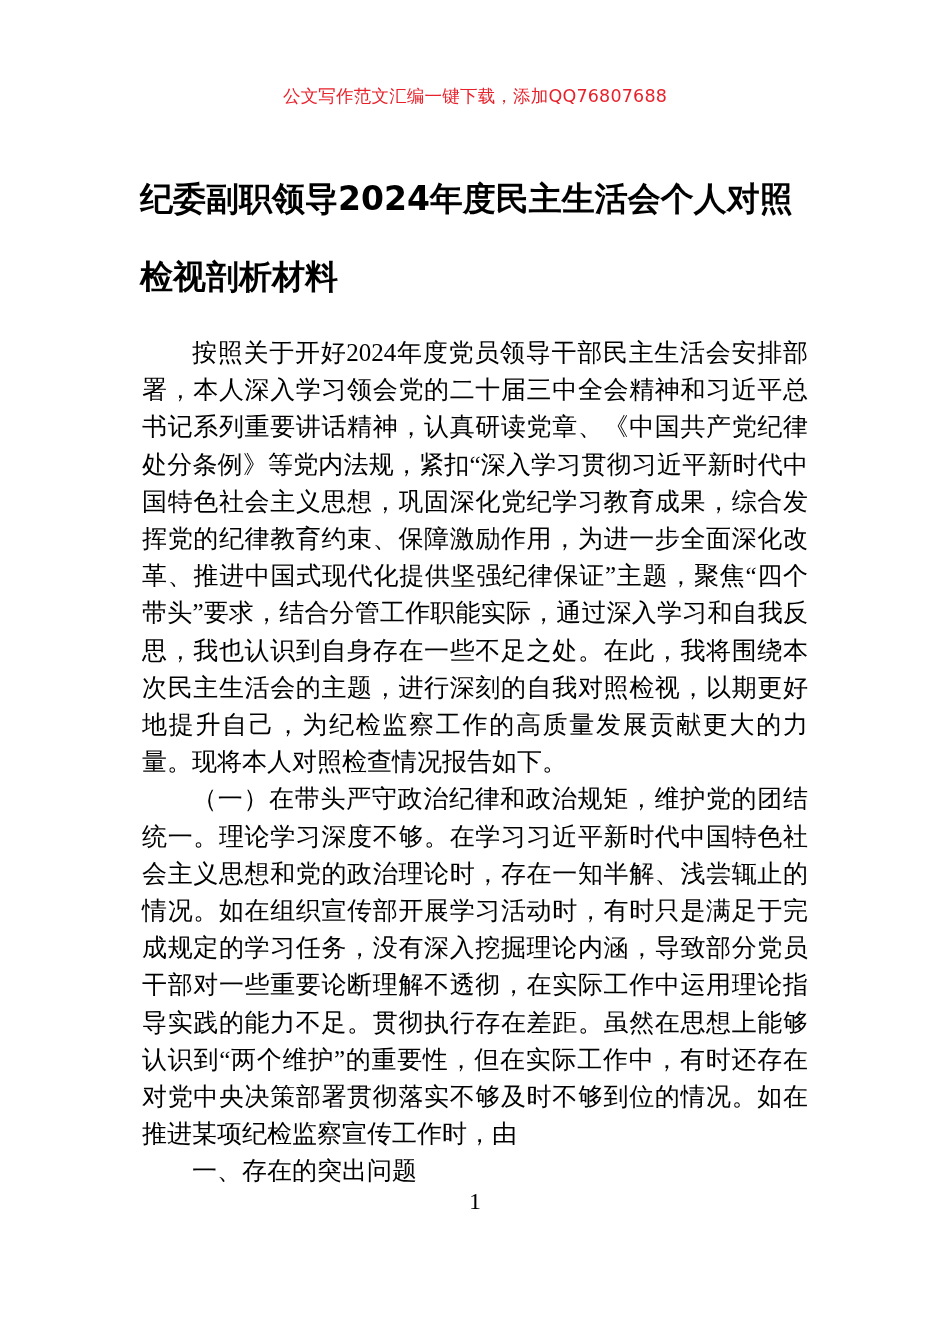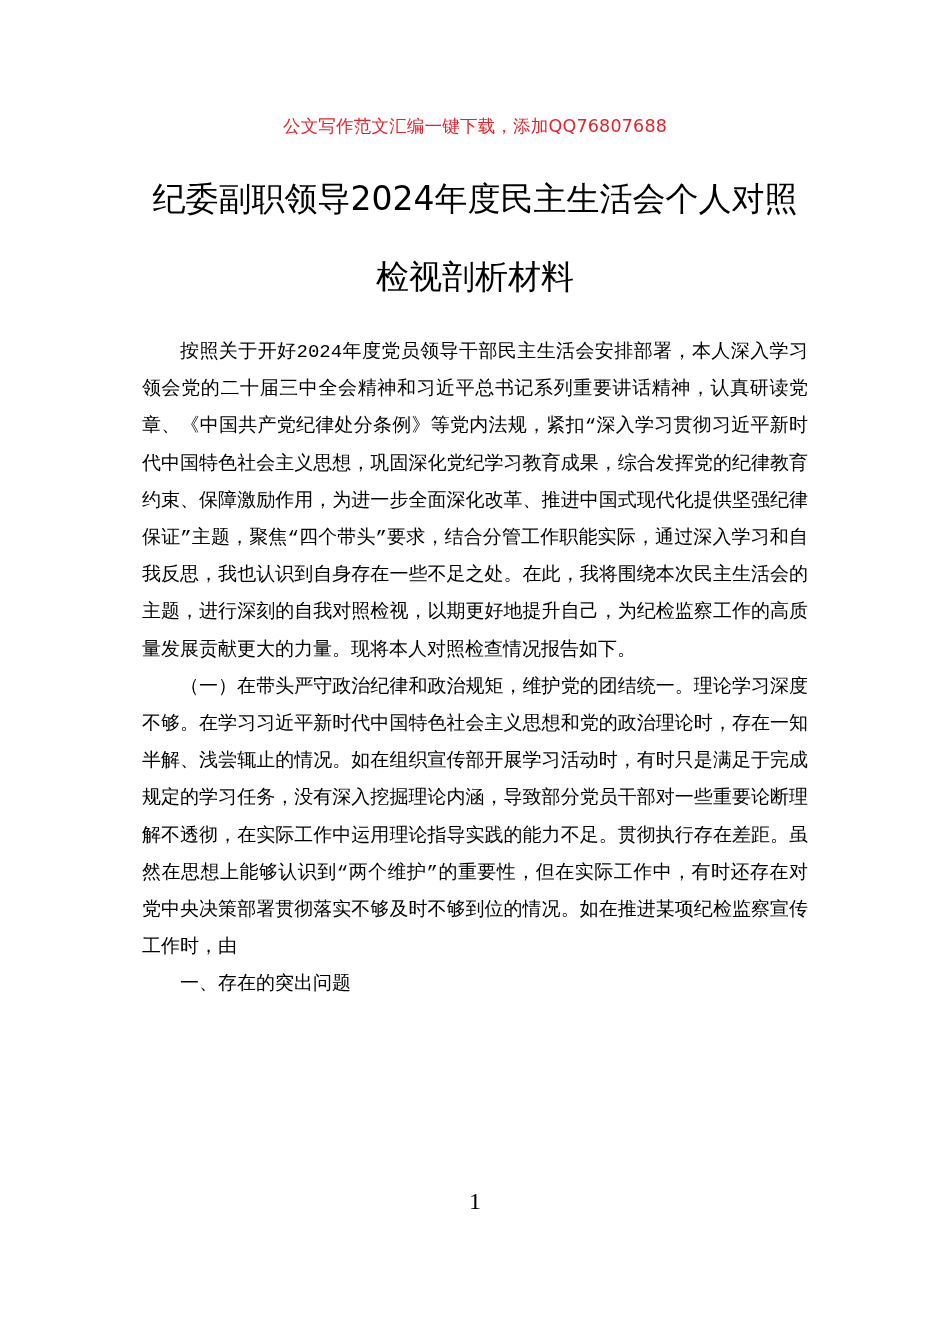--- a/index.html
+++ b/index.html
@@ -18,41 +18,40 @@
     .watermark {
       position: absolute;
       top: 84px;
       left: 0;
       width: 950px;
       text-align: center;
       font-family: "DejaVu Sans", sans-serif;
       font-size: 17.5px;
       color: #e8202a;
       letter-spacing: 0.2px;
-      margin-top: 30px;
     }
     .doc-title {
       position: absolute;
       top: 160px;
       left: 140px;
       width: 670px;
-      text-align: center;
+      text-align: left;
       font-family: "DejaVu Sans", sans-serif;
       font-size: 33px;
       line-height: 78px;
-      font-weight: normal;
+      font-weight: bold;
       margin: 0;
     }
     .doc-body {
       position: absolute;
       top: 334px;
       left: 142px;
       width: 666px;
-      font-family: Liberation Mono, monospace;
-      font-size: 19px;
+      font-family: Liberation Serif, serif;
+      font-size: 25px;
       line-height: 37.2px;
       text-align: justify;
       text-justify: inter-character;
     }
     .doc-body p {
       margin: 0;
       text-indent: 2em;
     }
     .page-number {
       position: absolute;

